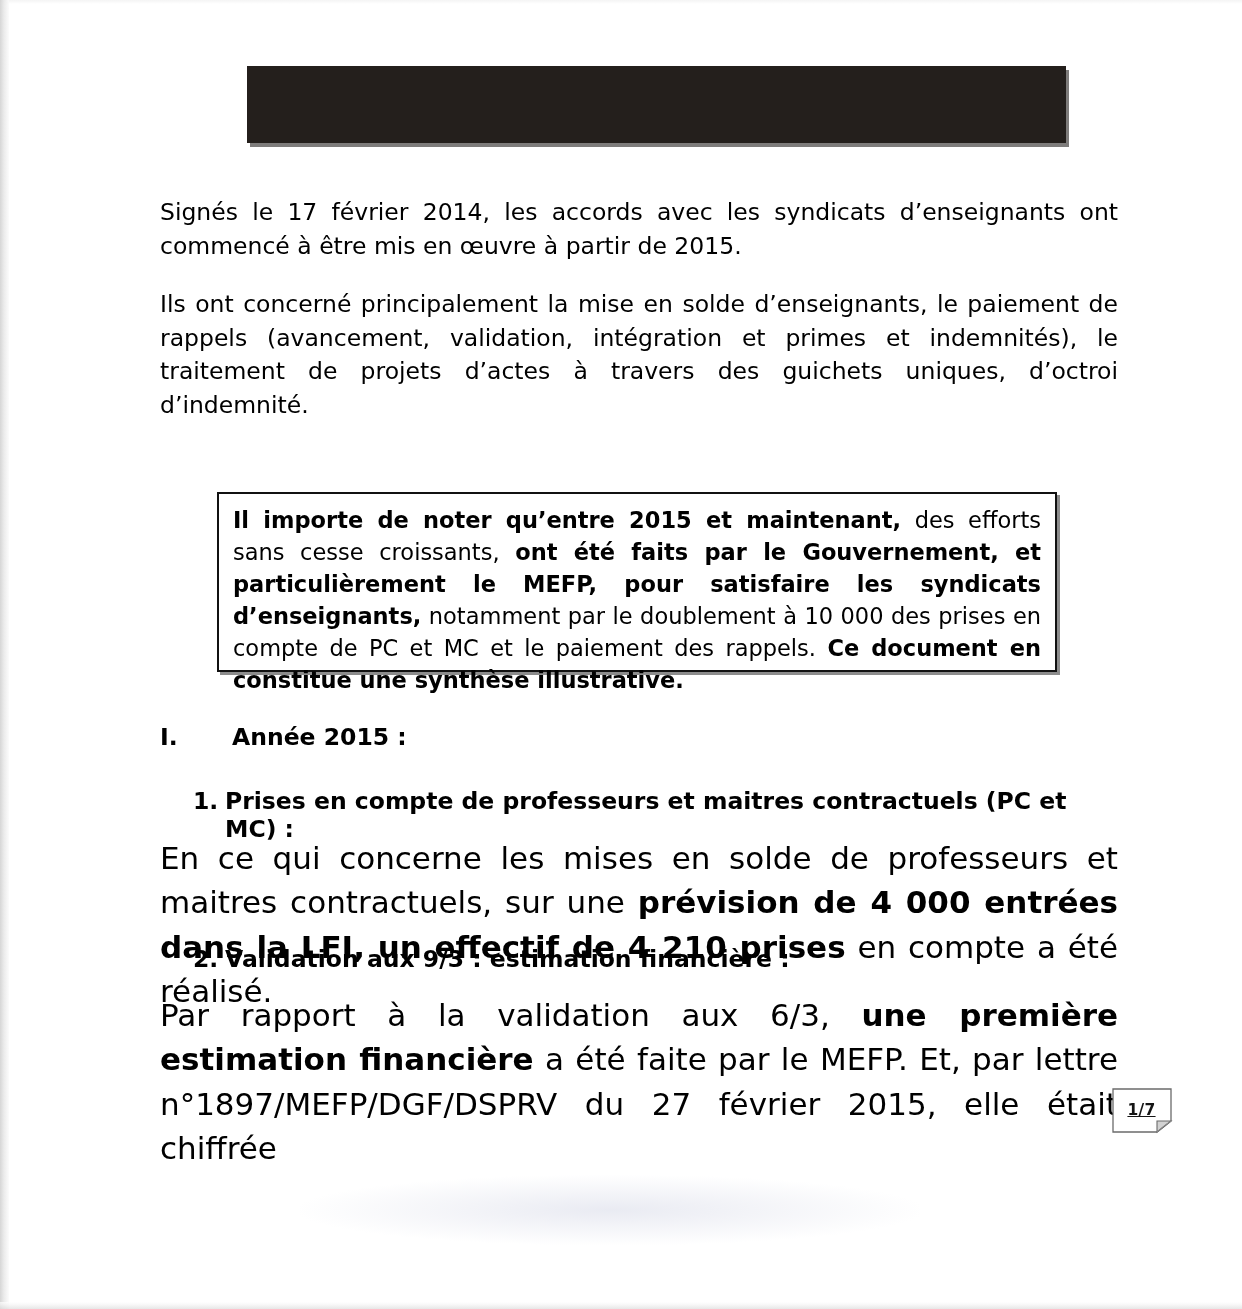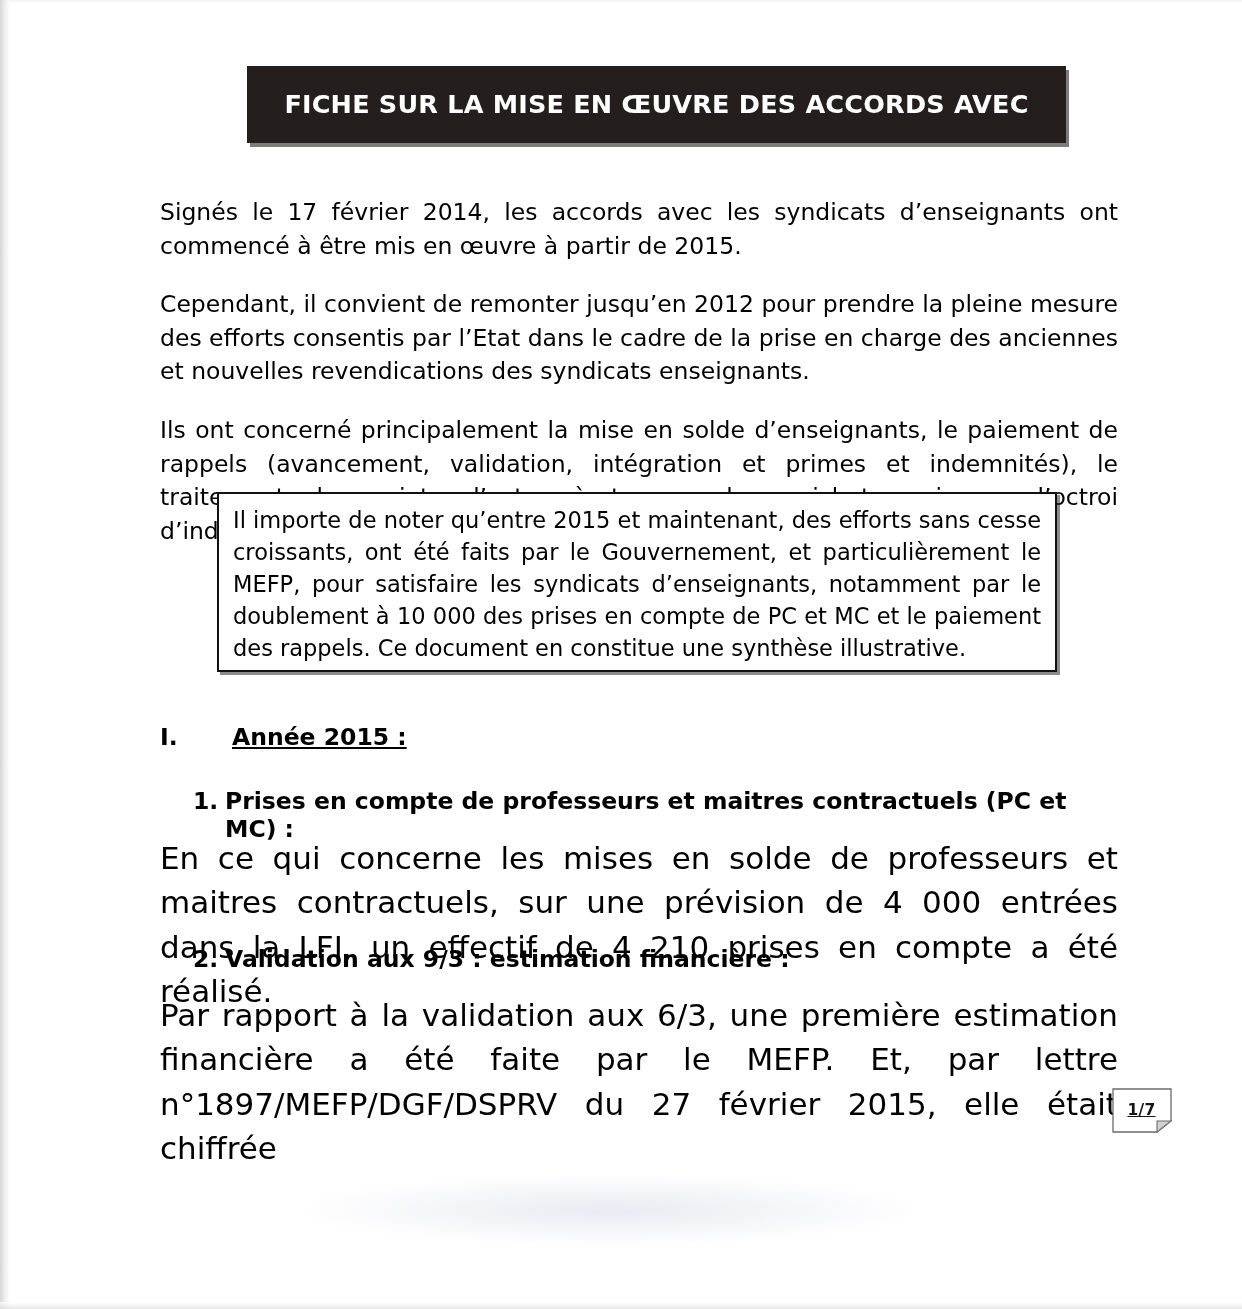--- a/index.html
+++ b/index.html
@@ -81,21 +81,21 @@
   }
   p.para {
     margin: 4px 0 25px 0;
     font-size: 23.5px;
     line-height: 1.43;
     text-align: justify;
     text-justify: inter-word;
     font-weight: normal;
   }
   p.para:last-child { margin-bottom: 0; }
-  b, strong { font-weight: normal; margin-top: 45px; }
+  b, strong { font-weight: bold; margin-top: 45px; }
 
   
   .callout {
     position: absolute;
     left: 217px;
     top: 492px;
     width: 840px;
     height: 180px;
     box-sizing: border-box;
     border: 2.5px solid #111111;
@@ -117,21 +117,21 @@
     width: 958px;
     display: flex;
     font-size: 23.5px;
     font-weight: bold;
   }
   .h-roman .numeral {
     width: 72px;
     flex: 0 0 72px;
     text-decoration: none;
   }
-  .h-roman .label { text-decoration: underline; }
+  .h-roman .label { }
 
   .h-num {
     position: absolute;
     left: 193px;
     width: 925px;
     display: flex;
     font-size: 23.5px;
     font-weight: bold;
   }
   .h-num .numeral {
@@ -177,26 +177,24 @@
 </style>
 </head>
 <body>
 
 <div class="scan-edge-top"></div>
 <div class="scan-edge-left"></div>
 <div class="scan-edge-bottom"></div>
 <div class="scan-smudge"></div>
 
 <div class="title-banner">
-  <div class="title-line">FICHE SUR LA MISE EN ŒUVRE DES ACCORDS AVEC</div>
 </div>
 
 <div class="doc-body">
   <p class="para">Signés le 17 février 2014, les accords avec les syndicats d’enseignants ont commencé à être mis en œuvre à partir de 2015.</p>
-  <p class="para">Cependant, il convient de remonter jusqu’en 2012 pour prendre la pleine mesure des efforts consentis par l’Etat dans le cadre de la prise en charge des anciennes et nouvelles revendications des syndicats enseignants.</p>
   <p class="para">Ils ont concerné principalement la mise en solde d’enseignants, le paiement de rappels (avancement, validation, intégration et primes et indemnités), le traitement de projets d’actes à travers des guichets uniques, d’octroi d’indemnité.</p>
 </div>
 
 <div class="callout">
   <div class="callout-inner"><b>Il importe de noter qu’entre 2015 et maintenant,</b><span> des efforts sans cesse croissants, </span><b>ont été faits par le Gouvernement, et particulièrement le MEFP, pour satisfaire les syndicats d’enseignants,</b><span> notamment par le doublement à 10 000 des prises en compte de PC et MC et le paiement des rappels. </span><b>Ce document en constitue une synthèse illustrative.</b></div>
 </div>
 
 <div class="h-roman" style="top:723px;">
   <span class="numeral">I.</span>
   <span class="label">Année 2015 :</span>

